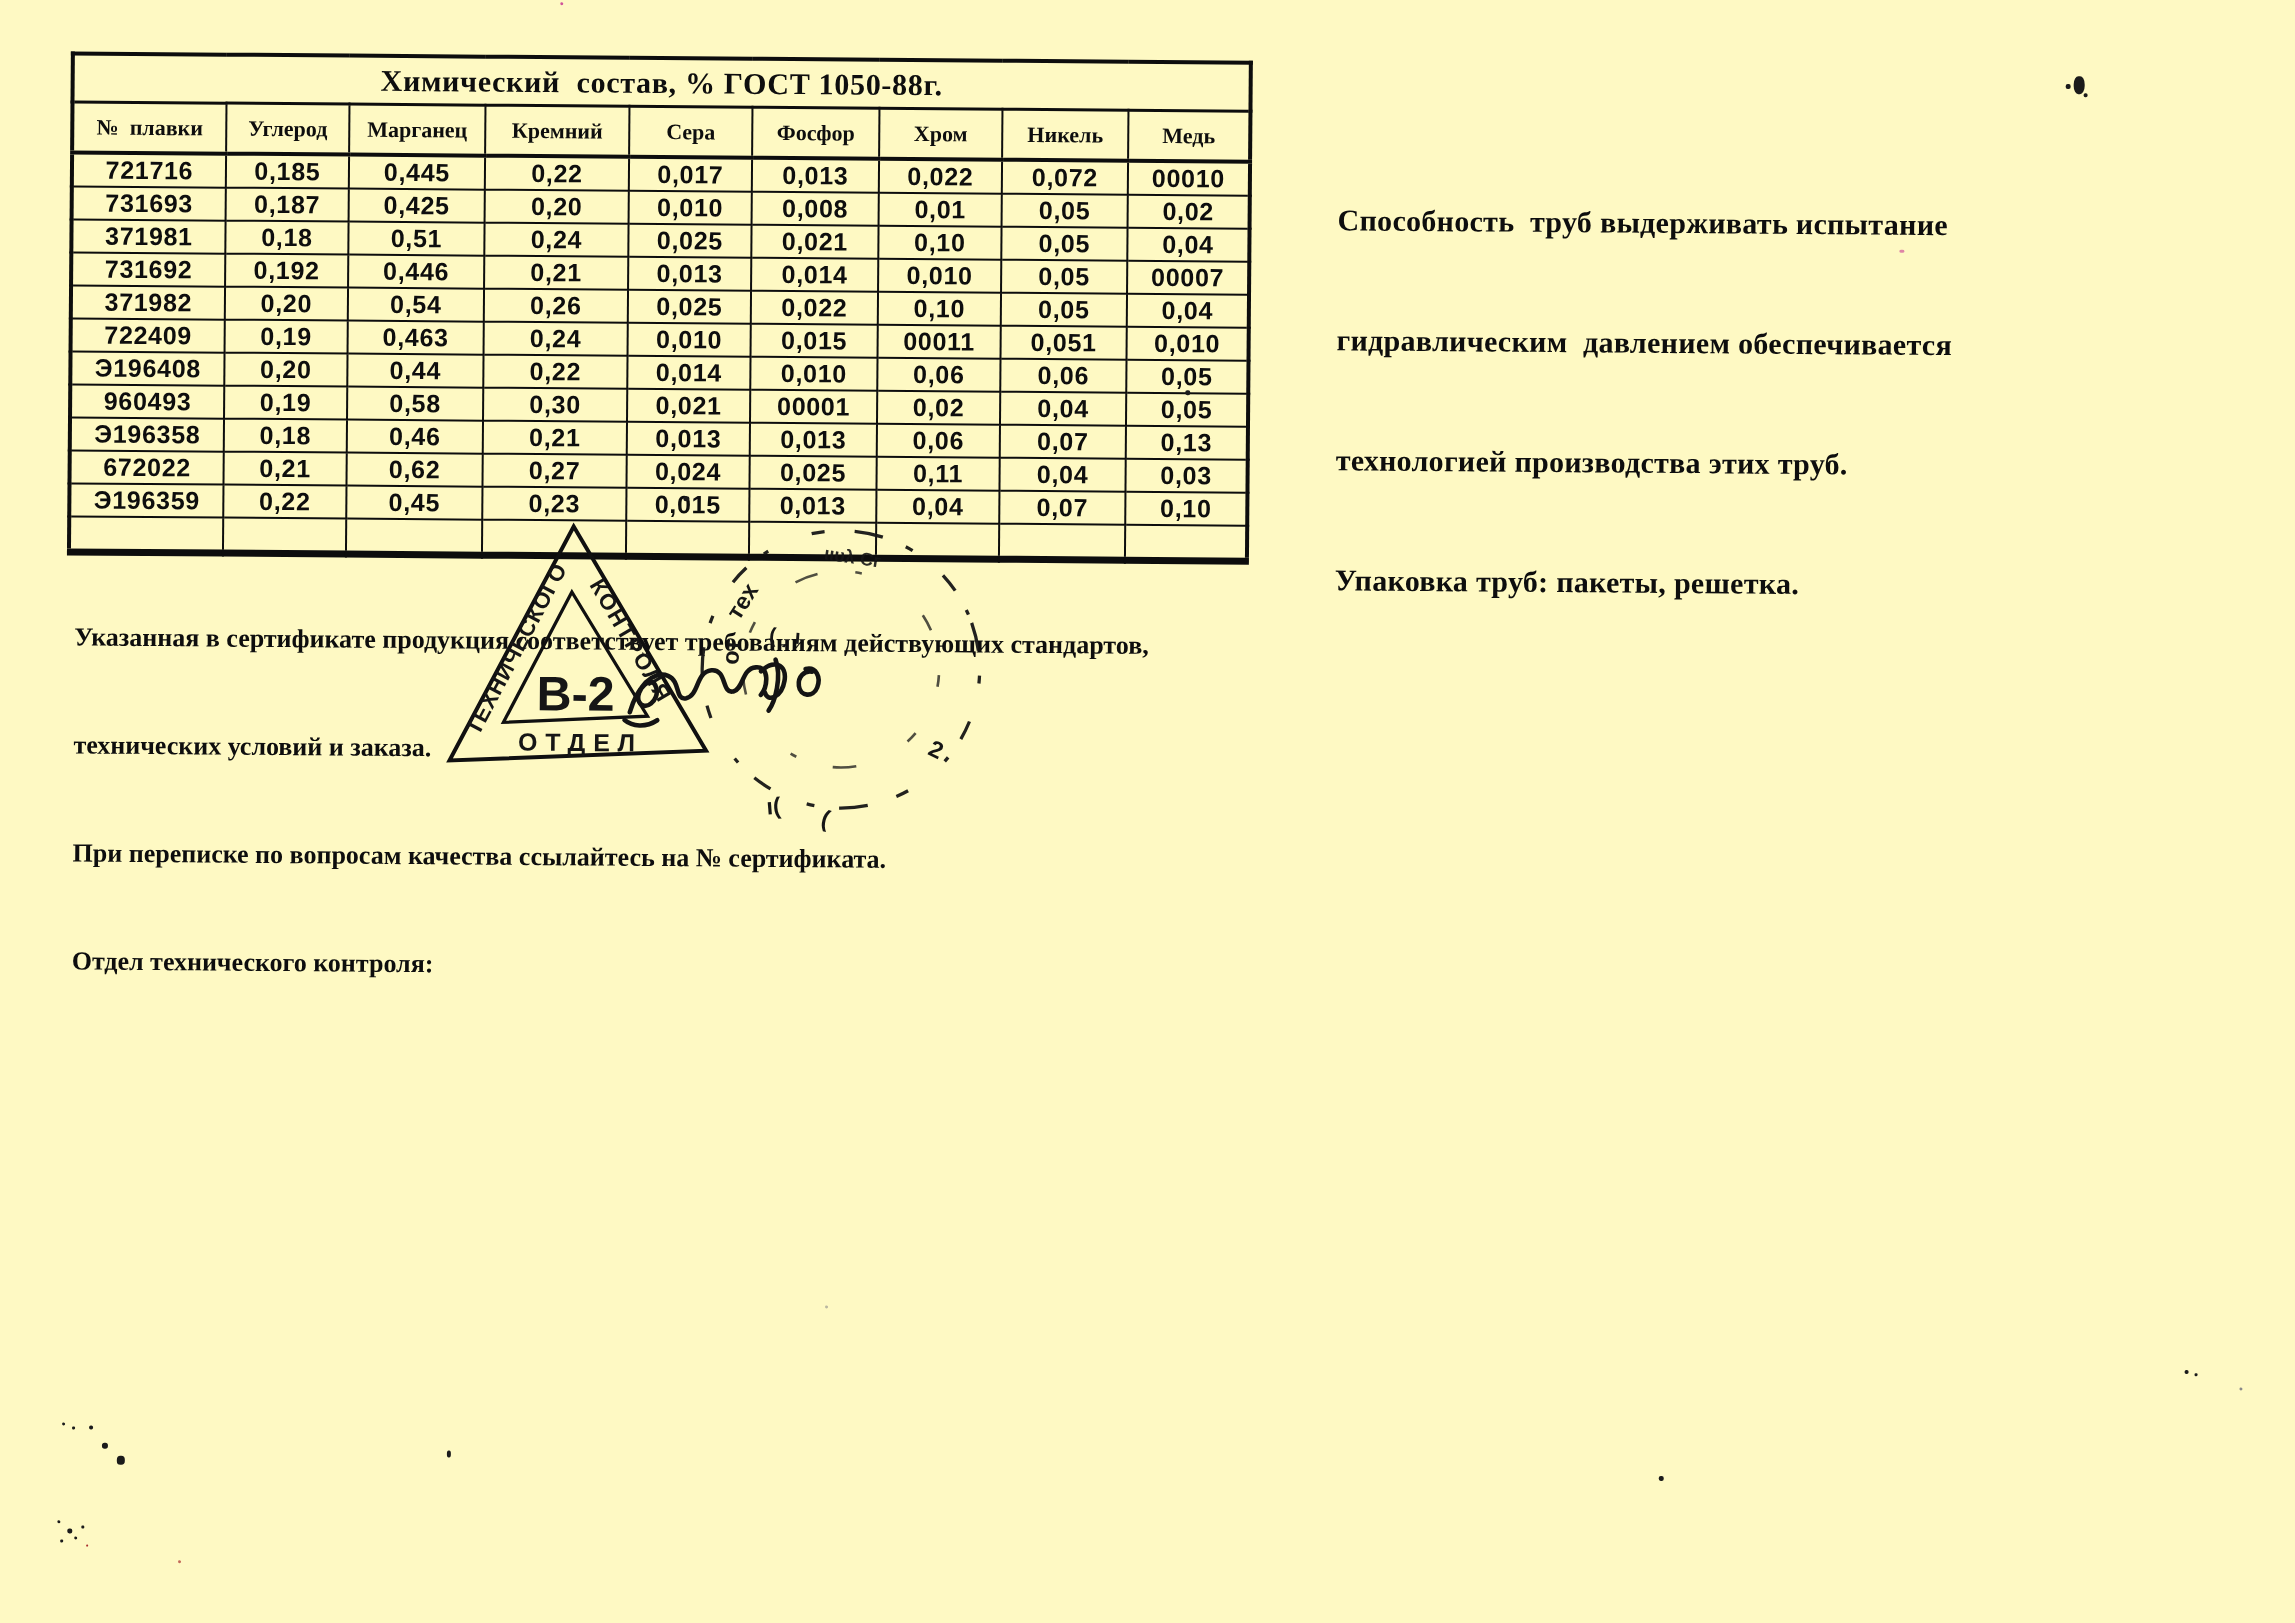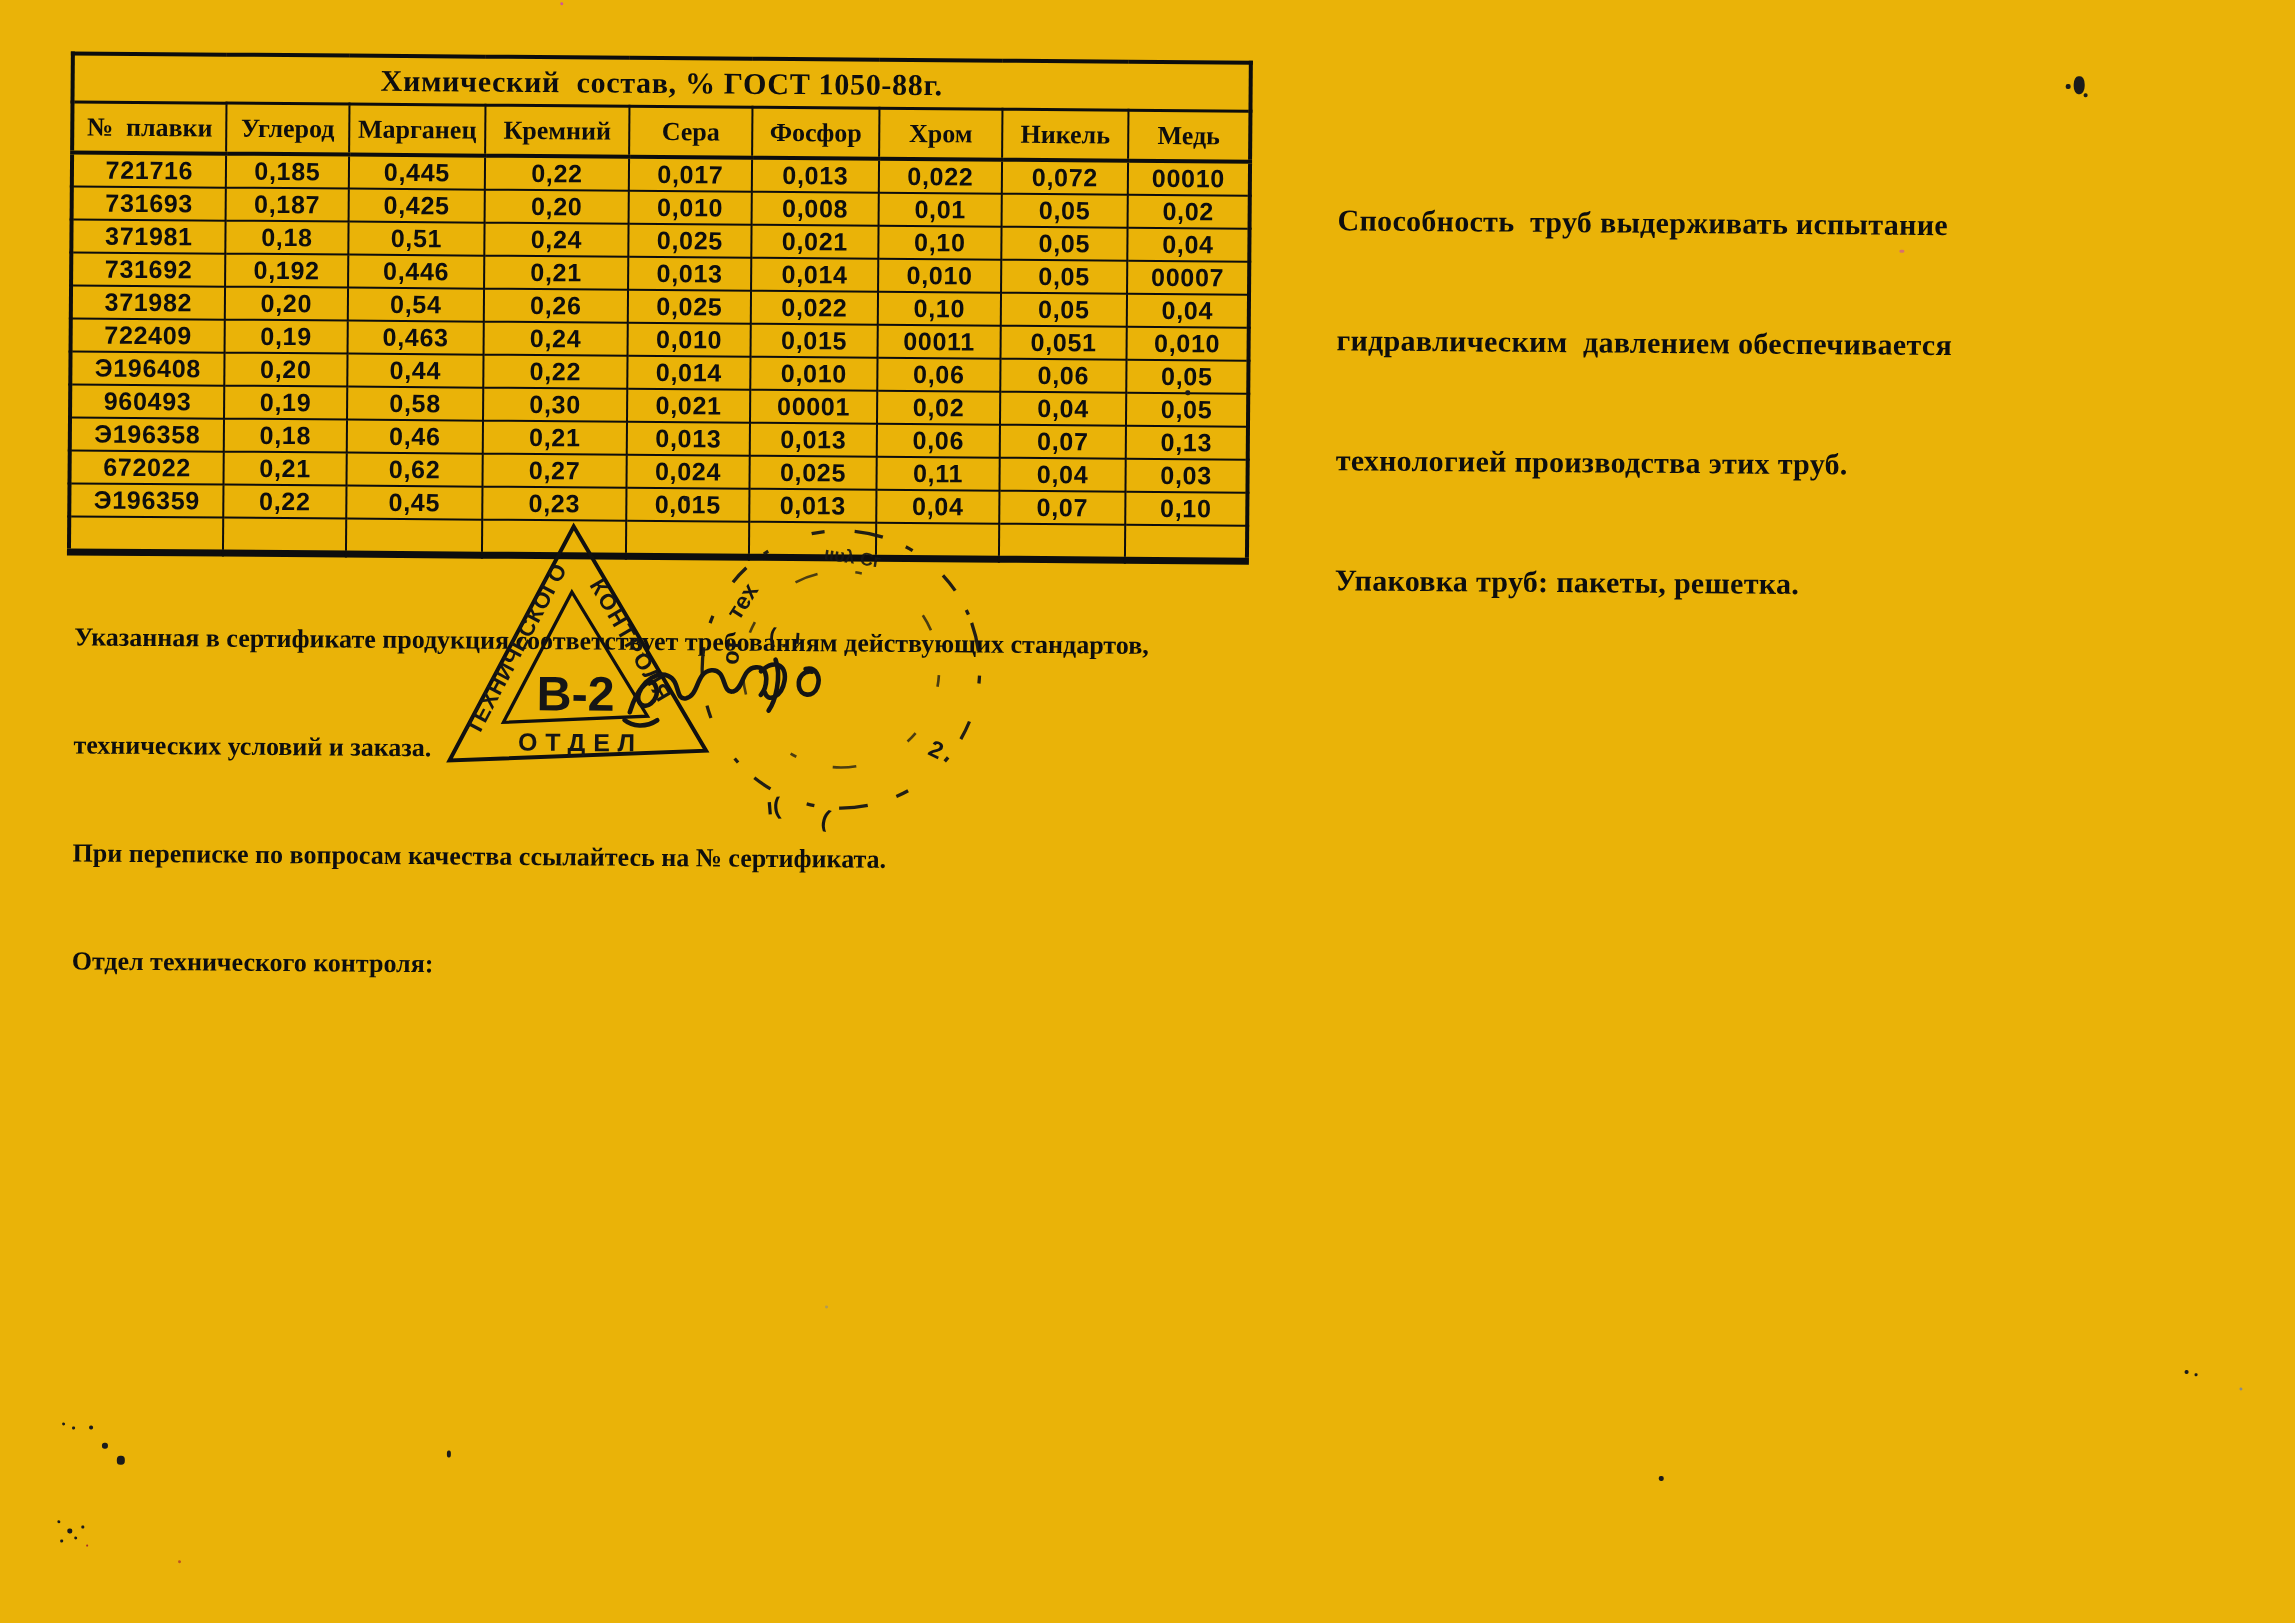--- a/index.html
+++ b/index.html
@@ -1,28 +1,28 @@
 <!DOCTYPE html>
 <html style="font-size:10.5px"><head>
 <meta charset="utf-8">
 <style>
   html,body{margin:0;padding:0;background:#e8e8e8;}
-  .page{position:relative;width:2295px;height:1623px;background:#eab308;overflow:hidden;
+  .page{position:relative;width:2295px;height:1623px;background:#fef9c3;overflow:hidden;
         font-family:"Liberation Serif",serif;color:#0e0e0e;}
   .content{position:absolute;left:0;top:0;width:100%;height:100%;
            transform:rotate(0.45deg);transform-origin:655px 295px;}
 
   
   table.chem{position:absolute;left:69px;top:56px;width:1182px;
              border-collapse:collapse;table-layout:fixed;
              border:4.6px solid #0d0d0d;border-bottom-width:7.2px;}
   table.chem th,table.chem td{border:2.6px solid #0d0d0d;overflow:hidden;}
   tr.title-row th{height:43px;font-size:30px;font-weight:bold;text-align:center;
                   white-space:pre;border-bottom:3.9px solid #0d0d0d;letter-spacing:0.7px;}
-  tr.header-row th{height:45px;font-size:26px;font-weight:bold;text-align:center;
+  tr.header-row th{height:45px;font-size:22px;font-weight:bold;text-align:center;
                    white-space:pre;border-bottom:4.6px solid #0d0d0d;}
   tbody.data td{height:31px;font-size:25px;font-weight:bold;text-align:center;
                 vertical-align:middle;font-family:"Liberation Sans",sans-serif;
                 letter-spacing:0.7px;padding:0;}
 
   
   .right-par{position:absolute;left:1337px;top:115px;font-size:30px;font-weight:bold;
              line-height:40px;white-space:pre;letter-spacing:0.3px;}
   .notes{position:absolute;left:77px;top:552px;font-size:26px;font-weight:bold;
          line-height:36px;white-space:pre;}

